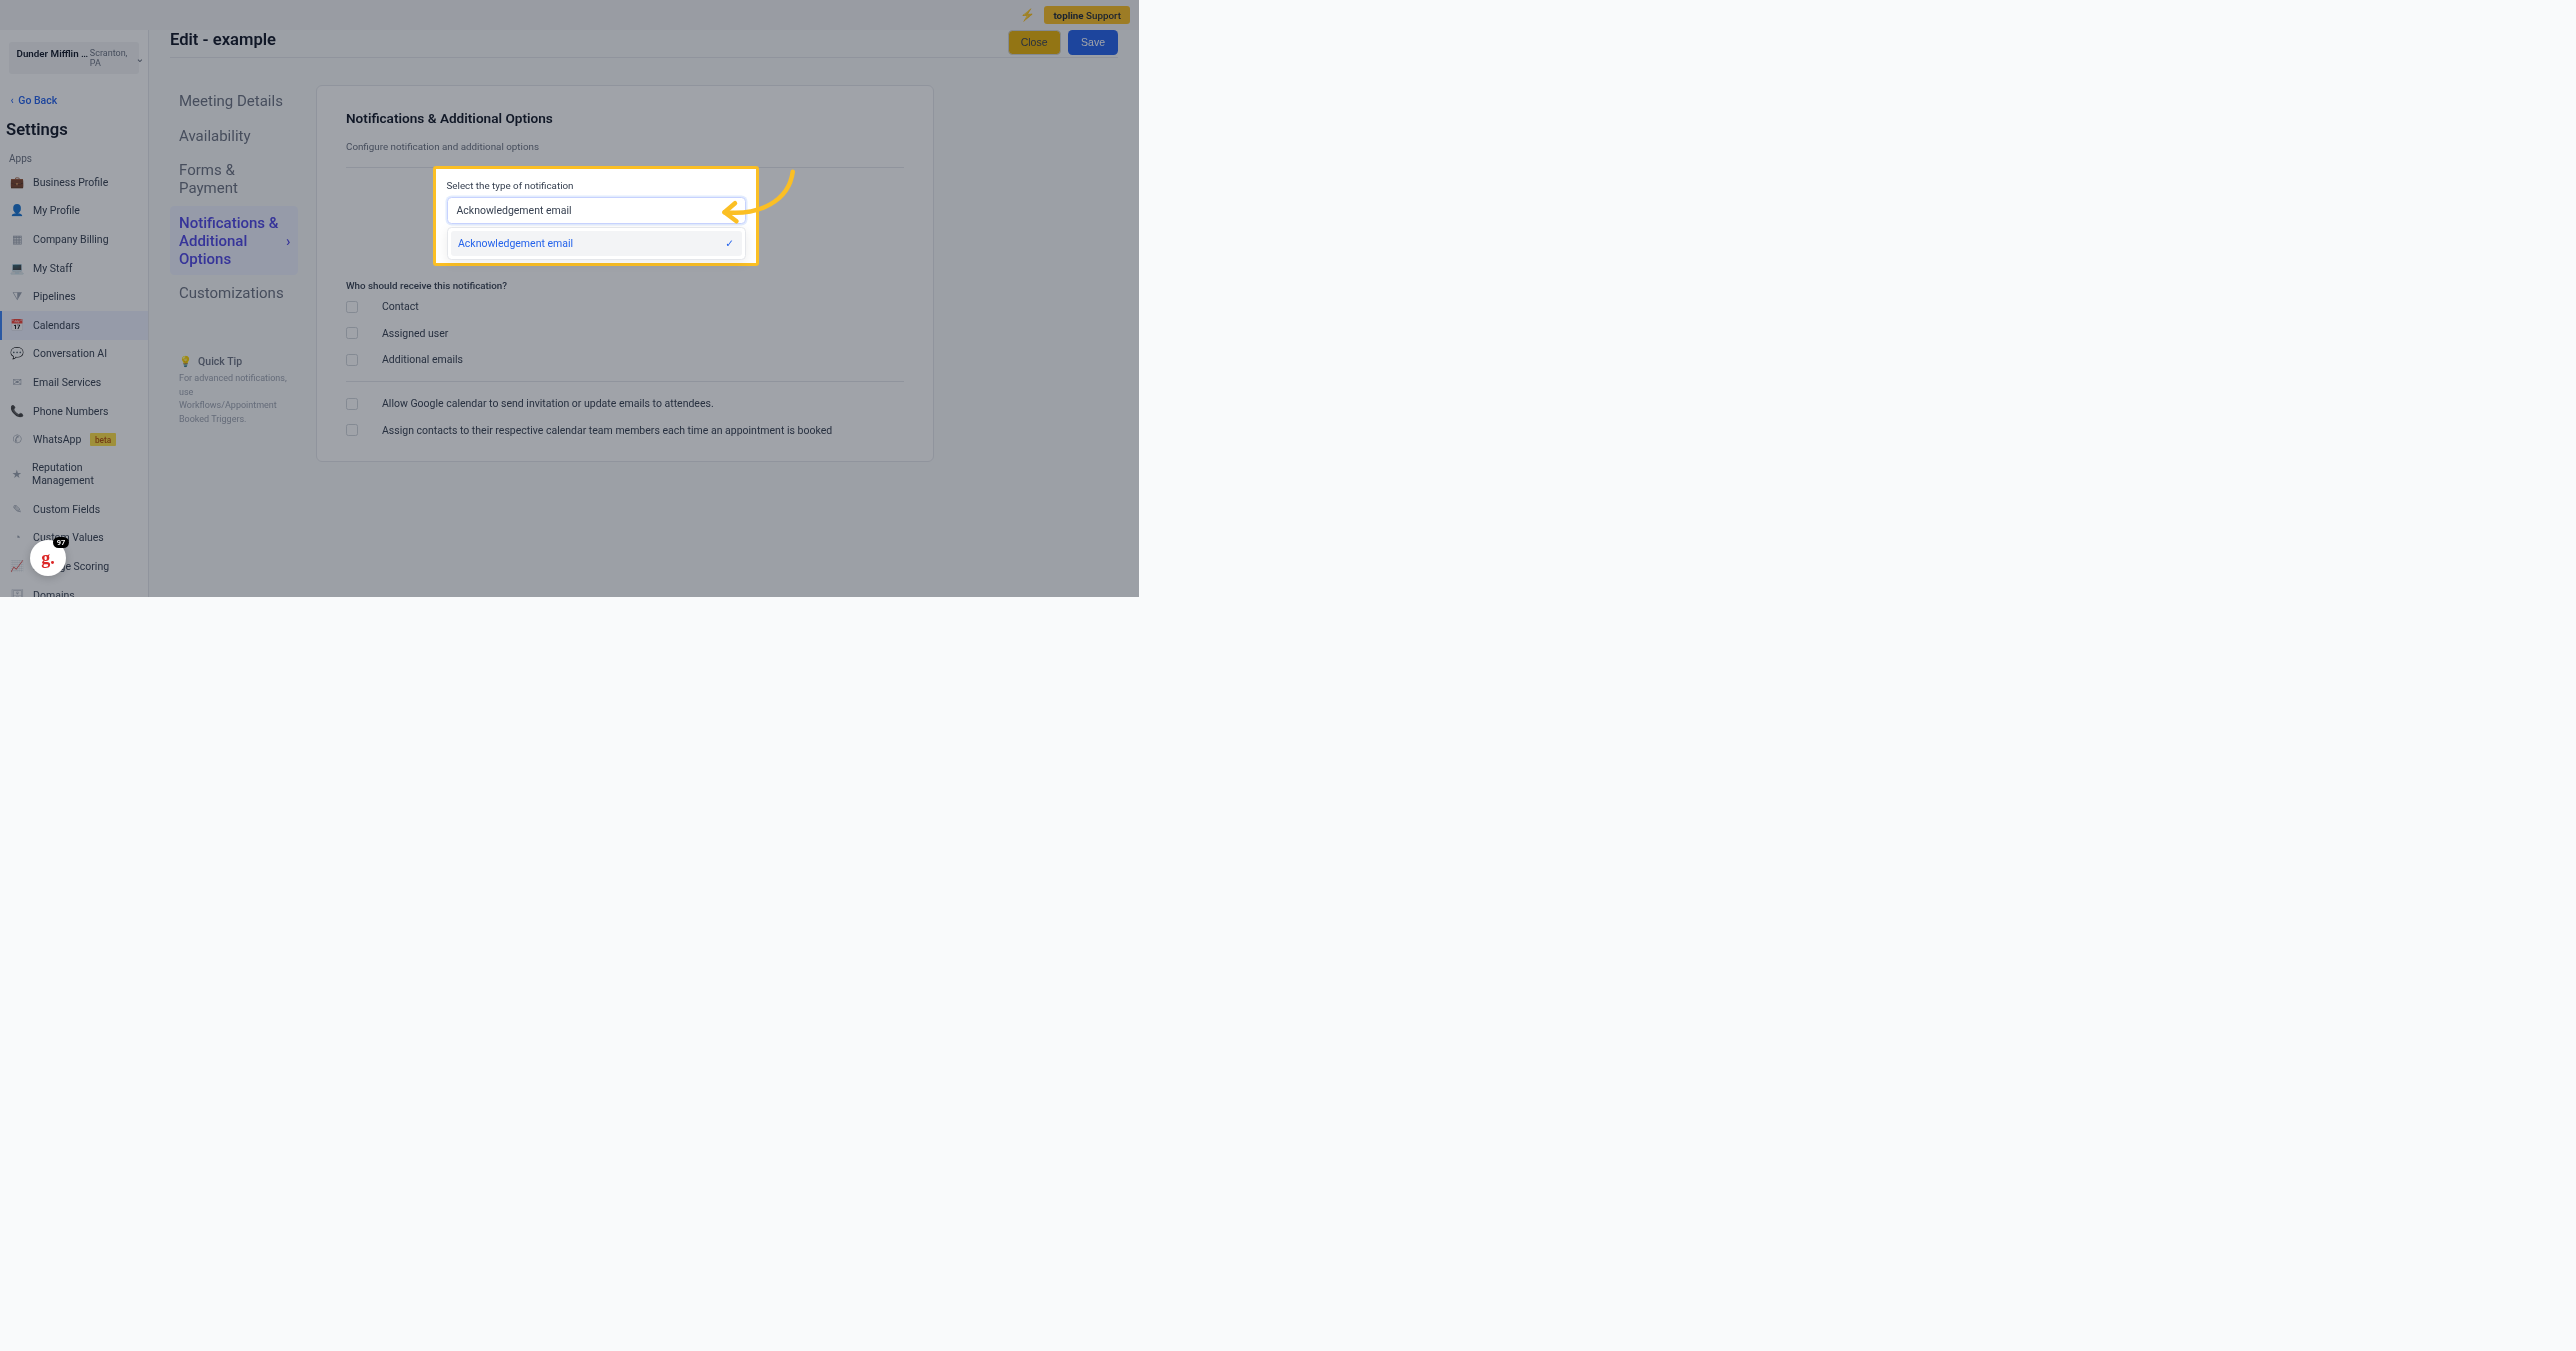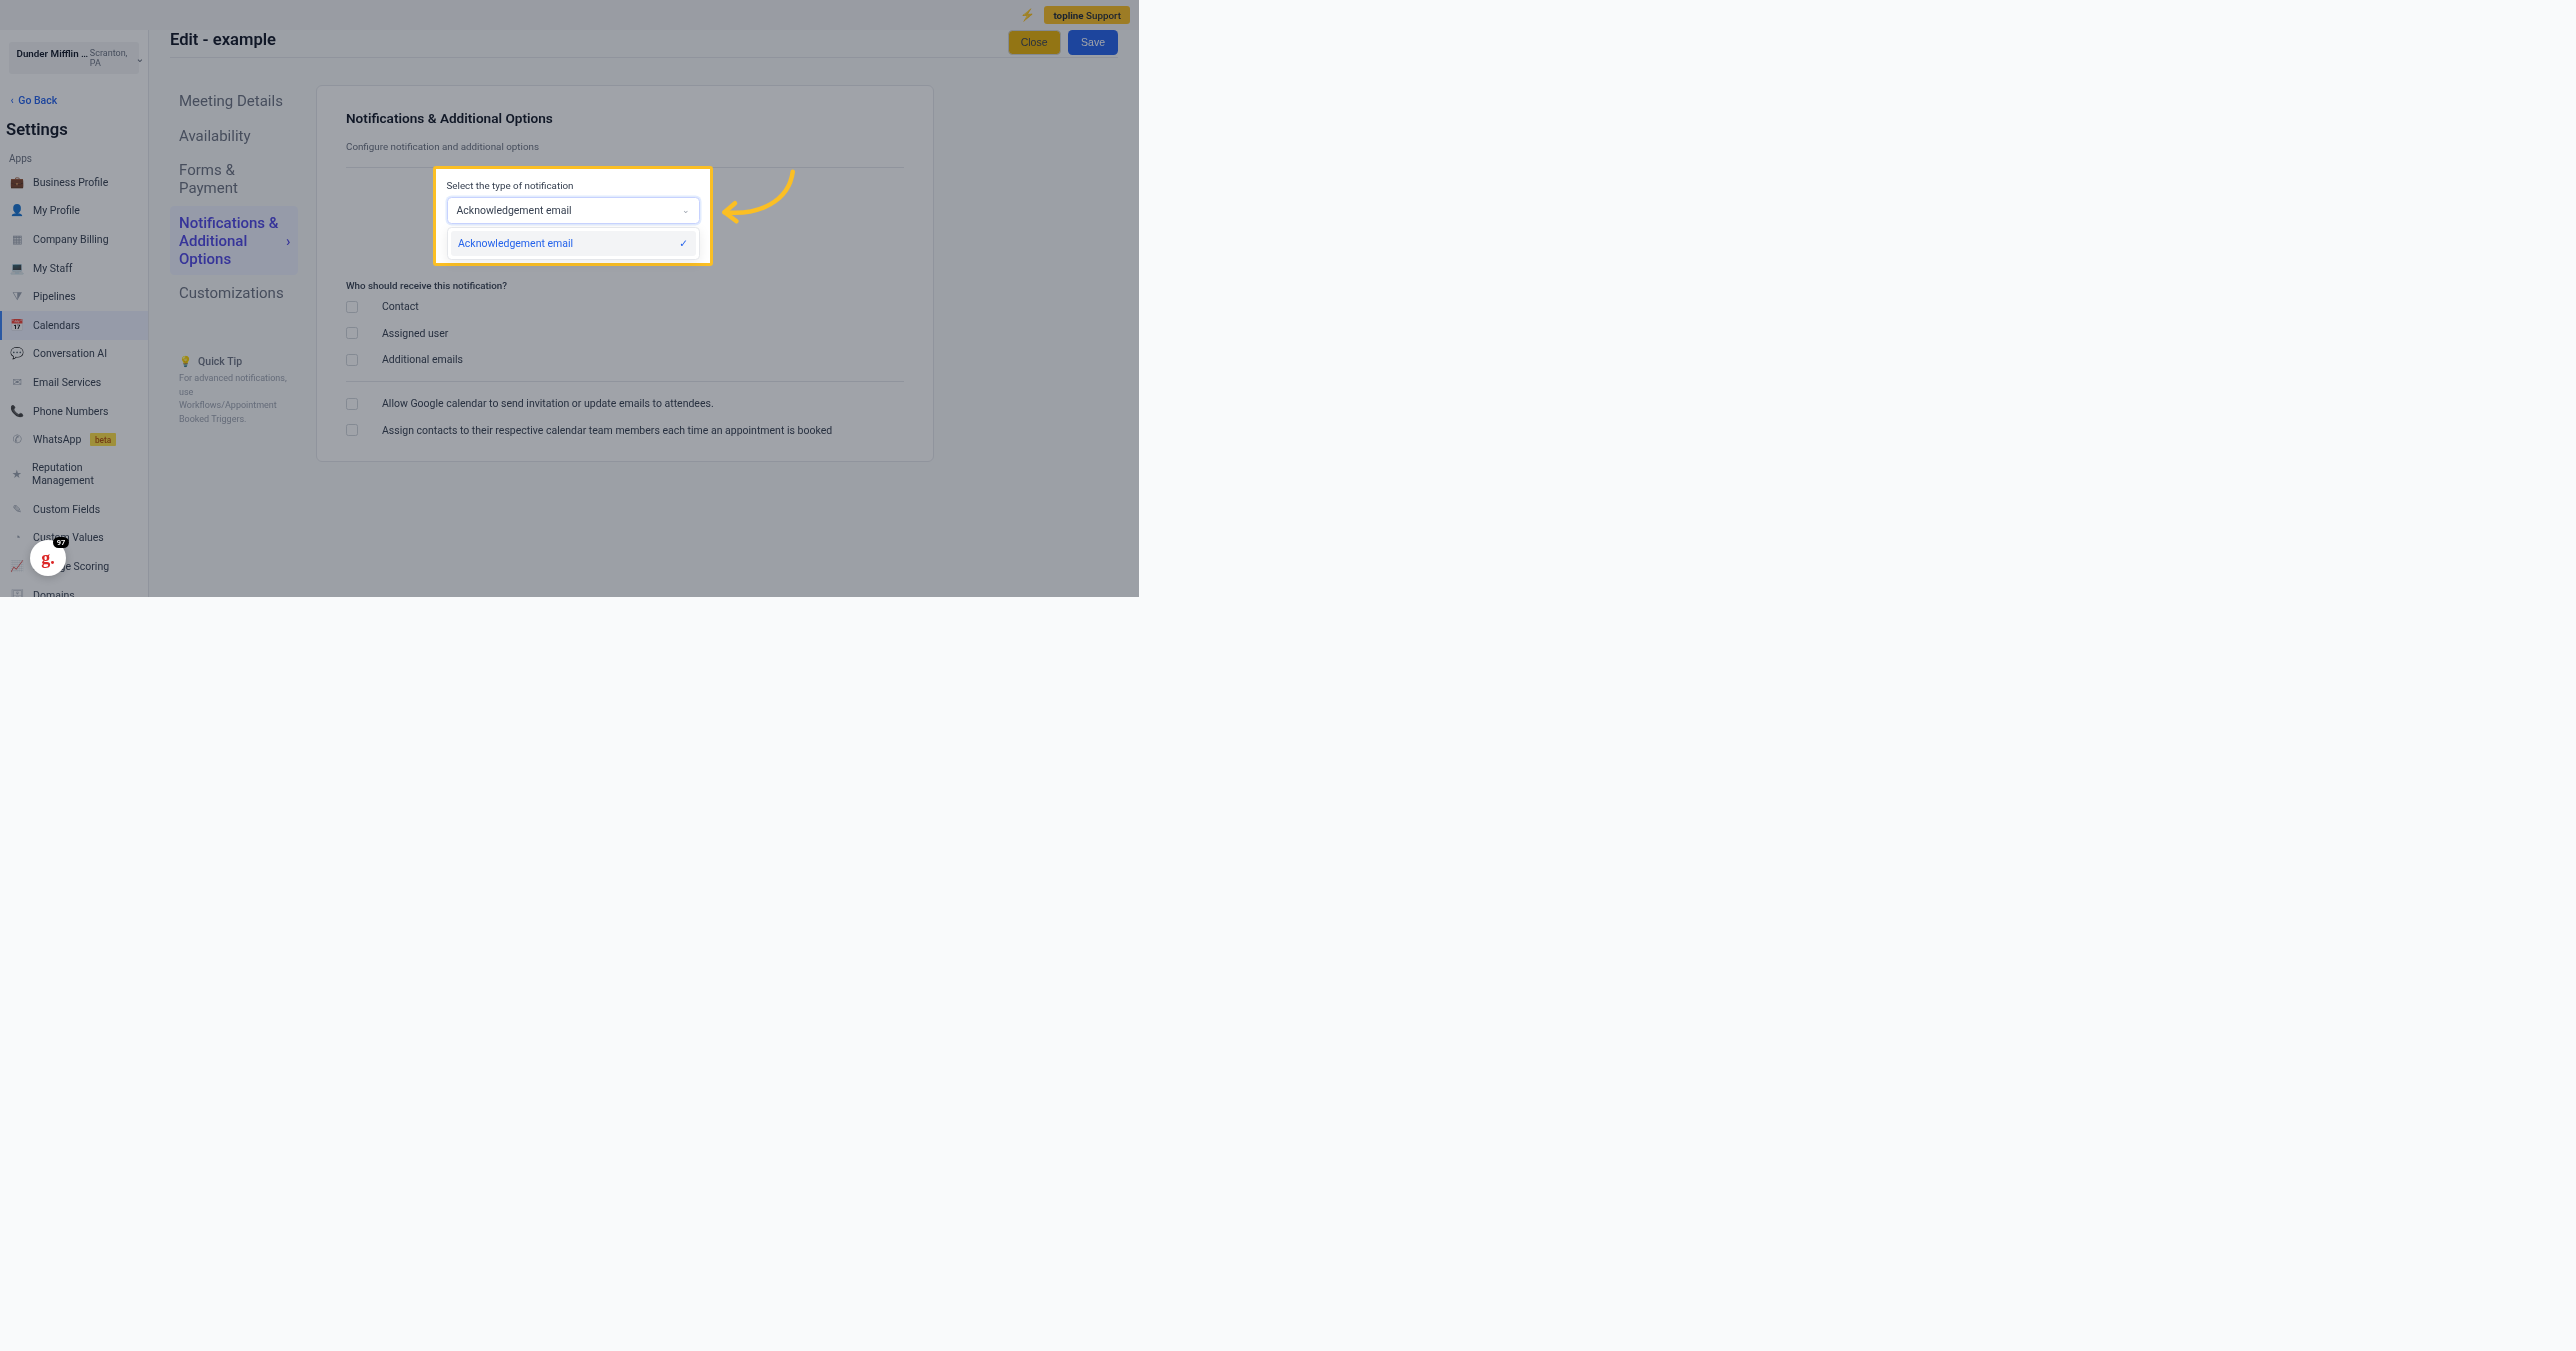--- a/index.html
+++ b/index.html
@@ -457,21 +457,21 @@
       <div class="check-row">
         <span class="checkbox"></span>
         <span>Assign contacts to their respective calendar team members each time an appointment is booked</span>
       </div>
     </div>
   </div>
 </div>
 
 <div class="dim-overlay"></div>
 
-<div class="highlight-top" style="left:433px; top:166px; width:280px; height:100px; border:3px solid #fbbf24; border-radius:3px; padding:10.5px 10.5px 6px 10.5px;">
+<div class="highlight-top" style="left:433px; top:166px; width:326px; height:100px; border:3px solid #fbbf24; border-radius:3px; padding:10.5px 10.5px 6px 10.5px;">
   <div class="field-label">Select the type of notification</div>
   <div class="select-box" style="width:100%;">
     <span>Acknowledgement email</span>
   </div>
   <div class="dropdown-panel" style="width:100%;">
     <div class="dropdown-item">
       <span>Acknowledgement email</span>
       <span class="check-icon">✓</span>
     </div>
   </div>

